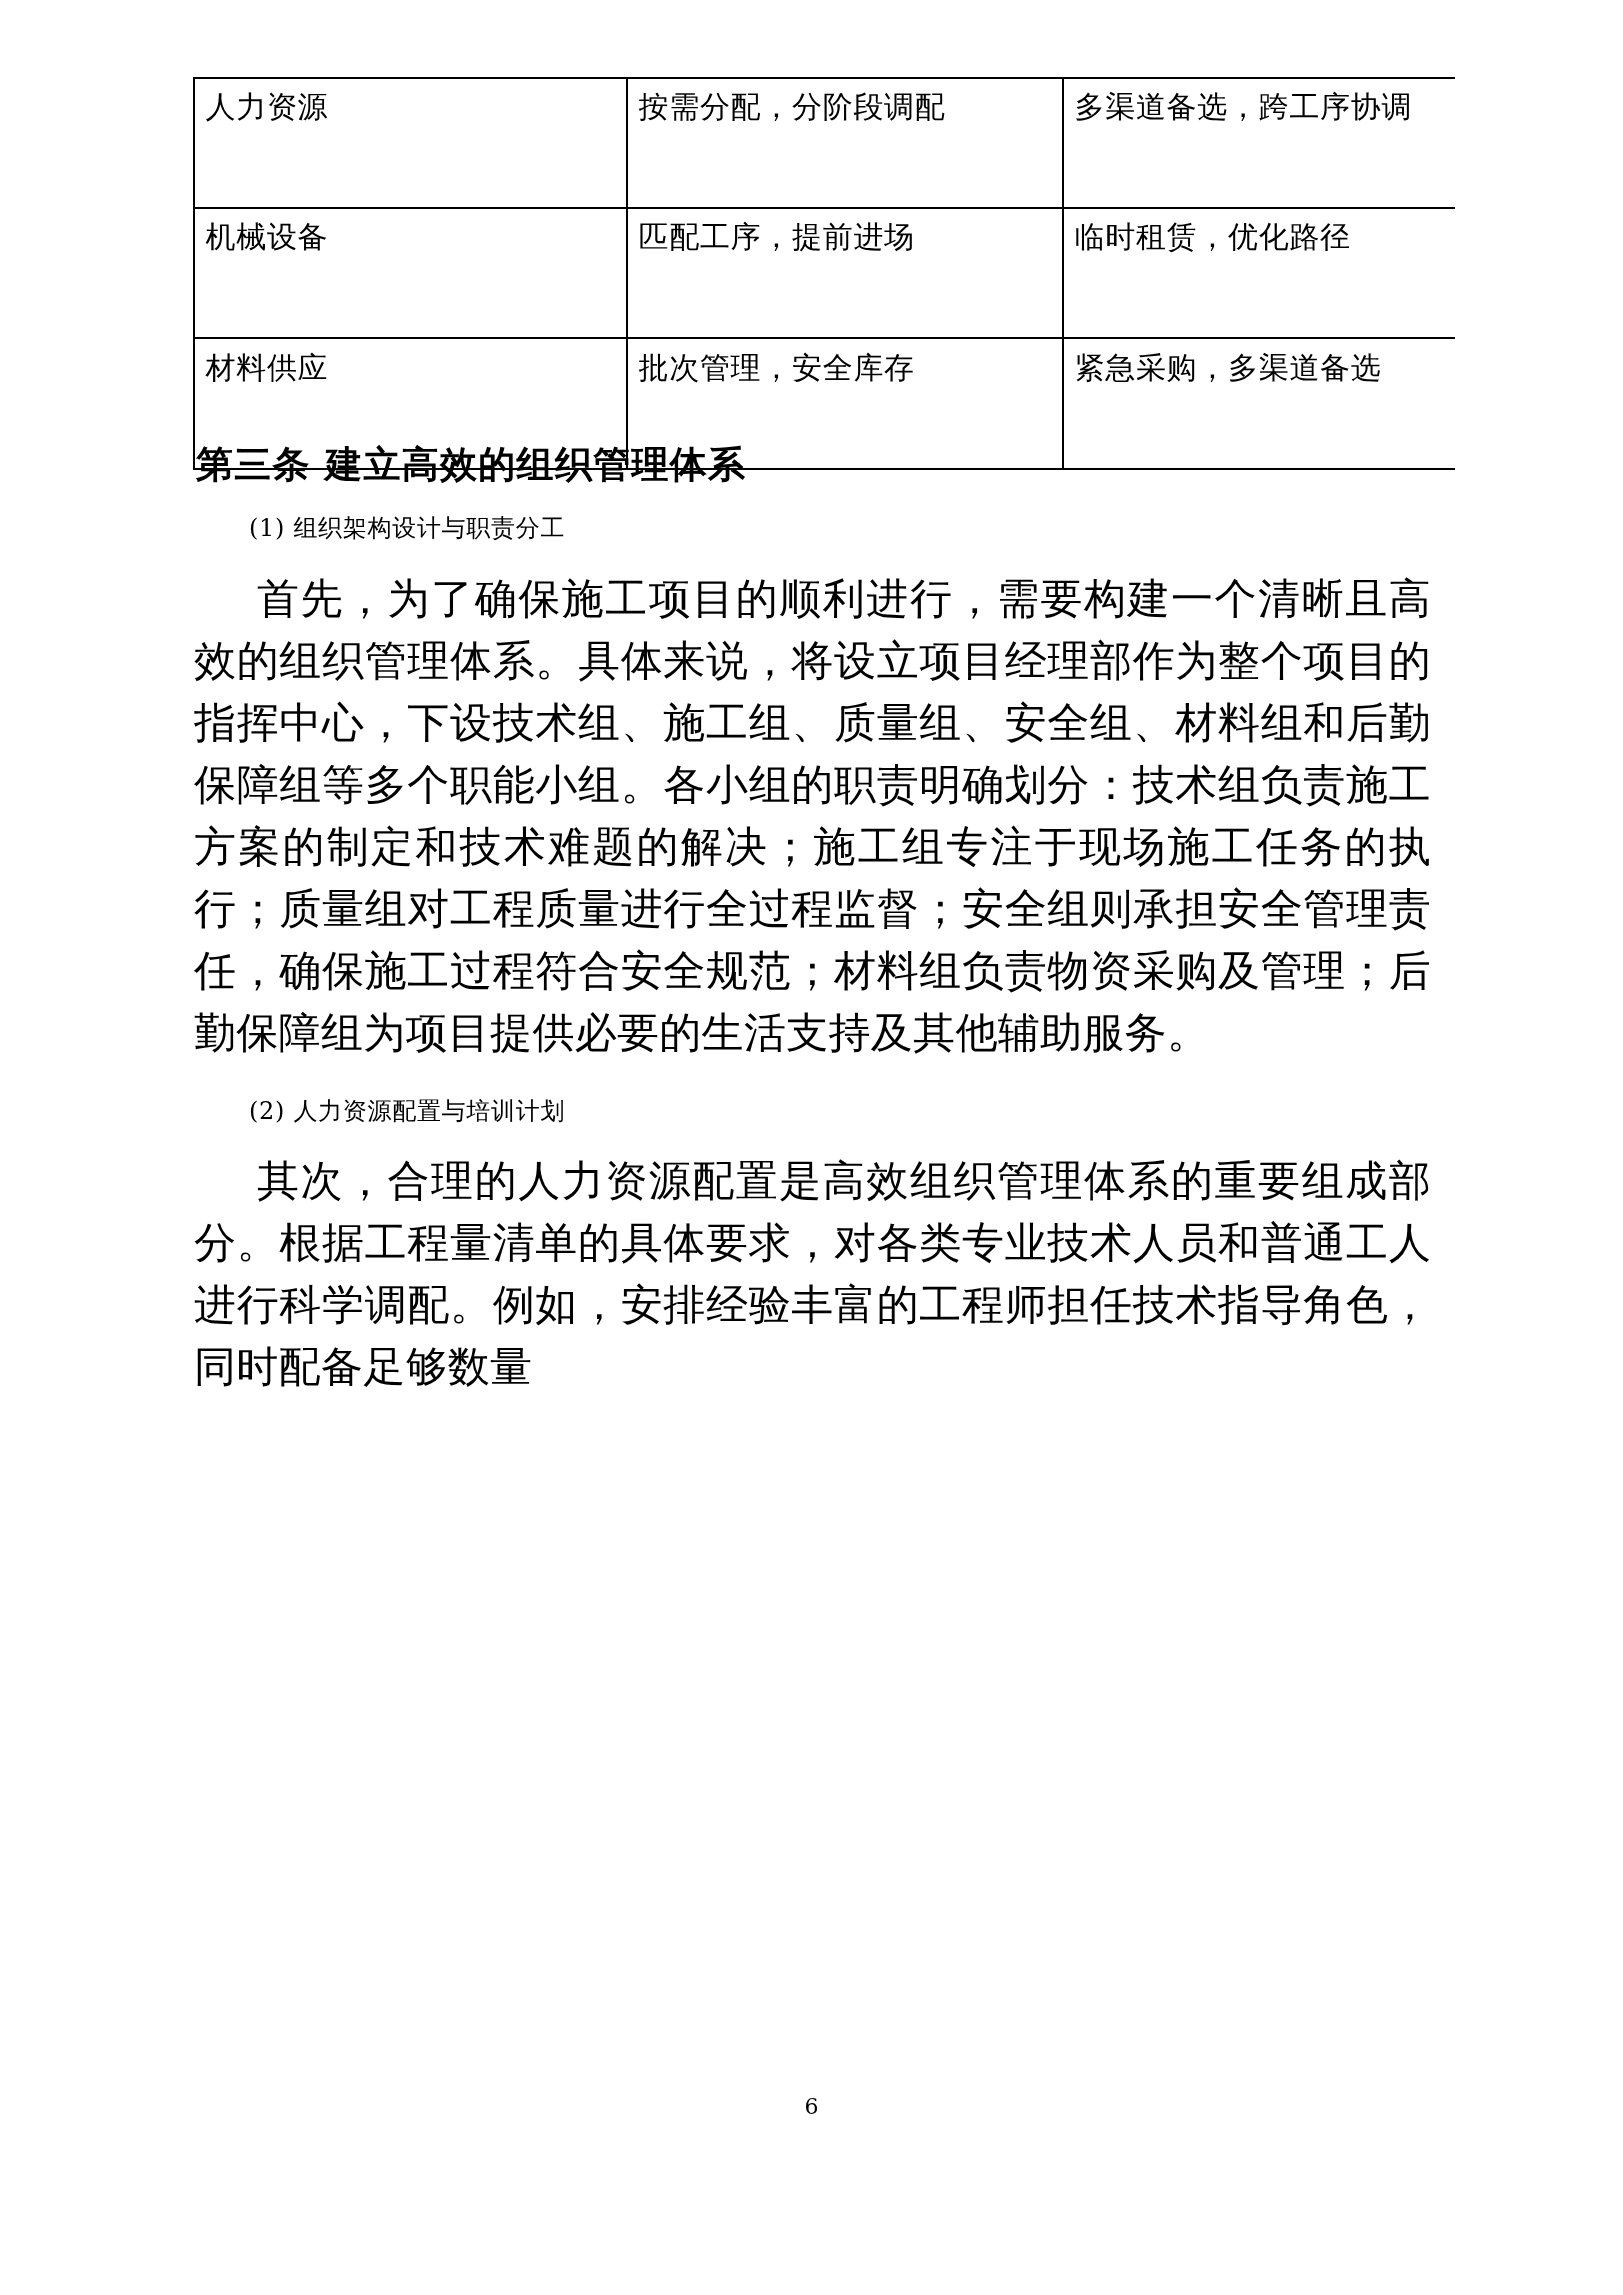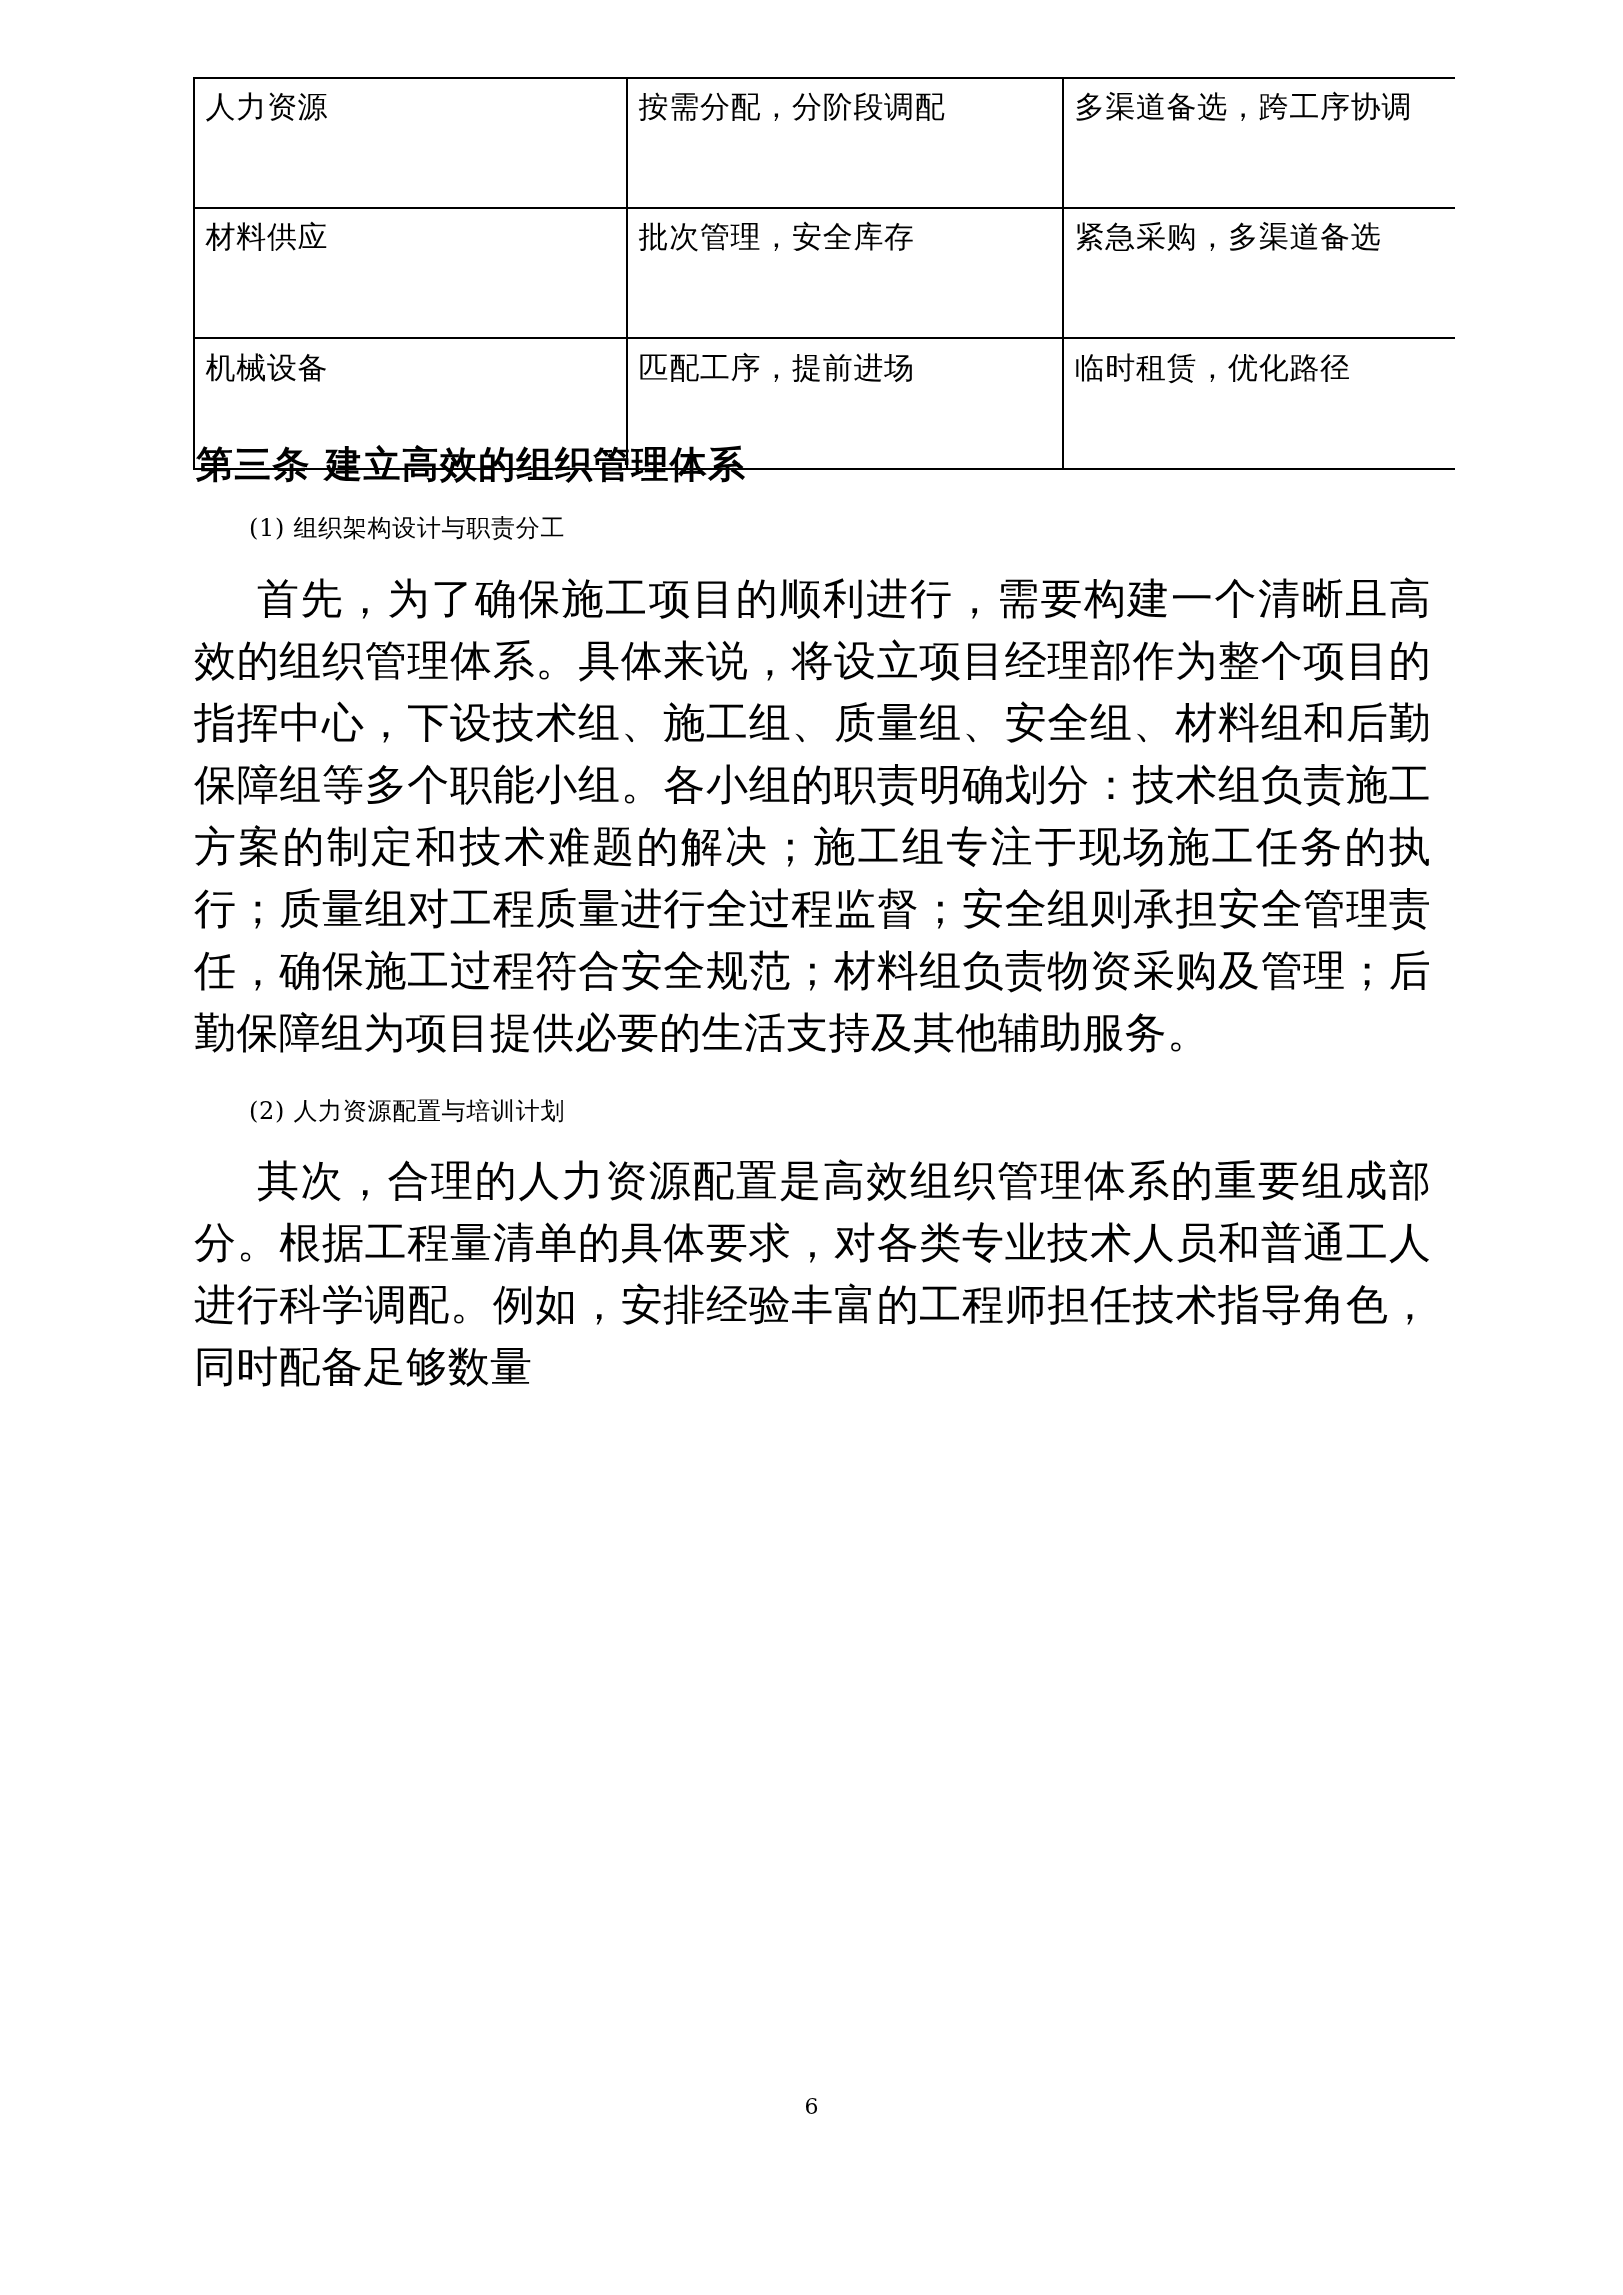--- a/index.html
+++ b/index.html
@@ -101,28 +101,28 @@
 <div class="page">
 
   <table class="res-table">
     <tbody>
       <tr>
         <td class="col-a">人力资源</td>
         <td class="col-b">按需分配，分阶段调配</td>
         <td class="col-c">多渠道备选，跨工序协调</td>
       </tr>
       <tr>
+        <td class="col-a">机械设备</td>
+        <td class="col-b">匹配工序，提前进场</td>
+        <td class="col-c">临时租赁，优化路径</td>
+      </tr>
+      <tr>
         <td class="col-a">材料供应</td>
         <td class="col-b">批次管理，安全库存</td>
         <td class="col-c">紧急采购，多渠道备选</td>
-      </tr>
-      <tr>
-        <td class="col-a">机械设备</td>
-        <td class="col-b">匹配工序，提前进场</td>
-        <td class="col-c">临时租赁，优化路径</td>
       </tr>
     </tbody>
   </table>
 
   <div class="article-heading">第三条  建立高效的组织管理体系</div>
 
   <div class="body-block">
     <p class="sub-heading">(1) 组织架构设计与职责分工</p>
     <p class="para">首先，为了确保施工项目的顺利进行，需要构建一个清晰且高效的组织管理体系。具体来说，将设立项目经理部作为整个项目的指挥中心，下设技术组、施工组、质量组、安全组、材料组和后勤保障组等多个职能小组。各小组的职责明确划分：技术组负责施工方案的制定和技术难题的解决；施工组专注于现场施工任务的执行；质量组对工程质量进行全过程监督；安全组则承担安全管理责任，确保施工过程符合安全规范；材料组负责物资采购及管理；后勤保障组为项目提供必要的生活支持及其他辅助服务。</p>
     <div class="gap-sm"></div>

